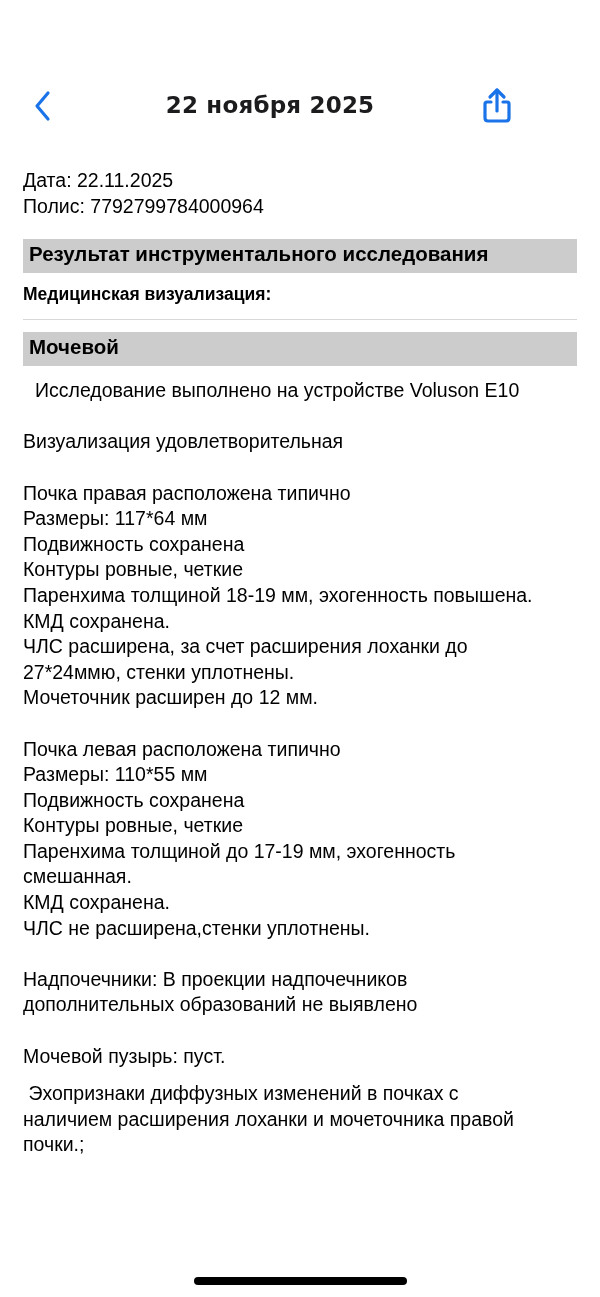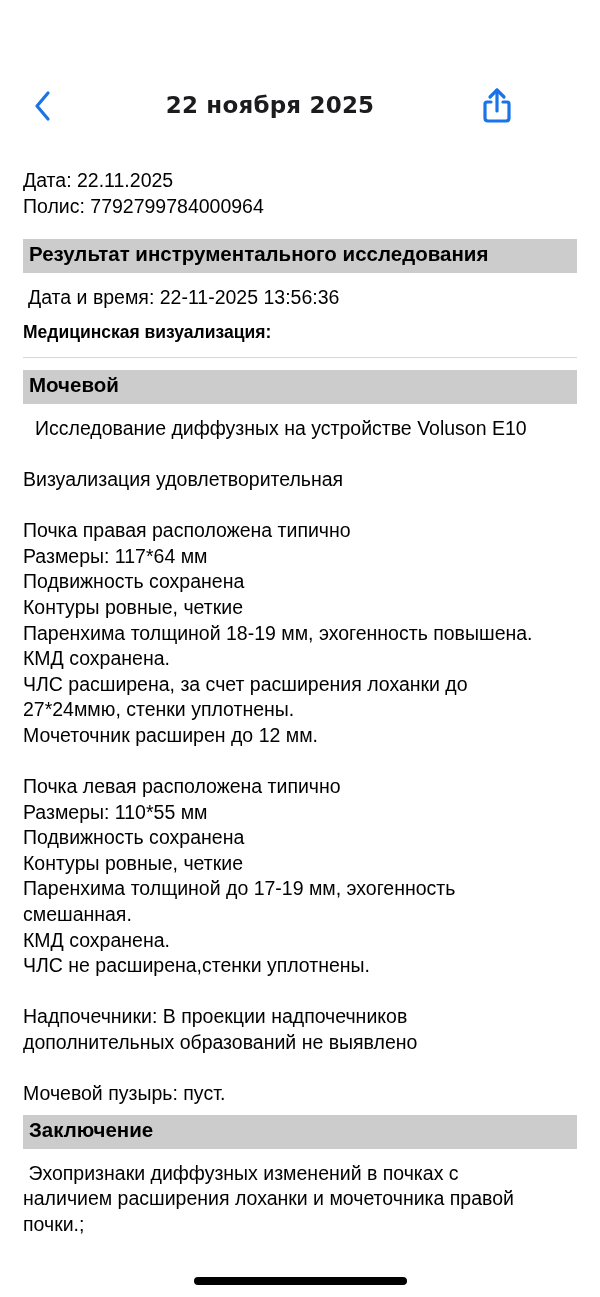--- a/index.html
+++ b/index.html
@@ -114,25 +114,24 @@
       <path d="M11 16 L7 16 Q5 16 5 18 L5 32 Q5 35 8 35 L26 35 Q29 35 29 32 L29 18 Q29 16 27 16 L23 16" fill="none" stroke="#1a73e8" stroke-width="3.2" stroke-linecap="round" stroke-linejoin="round"></path>
     </svg>
   </div>
 </div>
 
 <div class="content">
   <div class="meta-line">Дата: 22.11.2025</div>
   <div class="meta-line">Полис: 7792799784000964</div>
 
   <div class="section-header sec-result">Результат инструментального исследования</div>
-  <div class="datetime">Дата и время: 22-11-2025 13:56:36</div>
   <div class="med-vis">Медицинская визуализация:</div>
 
   <div class="section-header sec-desc">Мочевой</div>
-  <div class="desc-body"><div class="first">Исследование диффузных на устройстве Voluson E10</div><div>
+  <div class="desc-body"><div class="first">Исследование выполнено на устройстве Voluson E10</div><div>
 Визуализация удовлетворительная
 
 Почка правая расположена типично
 Размеры: 117*64 мм
 Подвижность сохранена
 Контуры ровные, четкие
 Паренхима толщиной 18-19 мм, эхогенность повышена.
 КМД сохранена.
 ЧЛС расширена, за счет расширения лоханки до
 27*24ммю, стенки уплотнены.
@@ -145,19 +144,18 @@
 Паренхима толщиной до 17-19 мм, эхогенность
 смешанная.
 КМД сохранена.
 ЧЛС не расширена,стенки уплотнены.
 
 Надпочечники: В проекции надпочечников
 дополнительных образований не выявлено
 
 Мочевой пузырь: пуст.</div></div>
 
-  <div class="section-header sec-concl">Заключение</div>
   <div class="concl-body"> Эхопризнаки диффузных изменений в почках с
 наличием расширения лоханки и мочеточника правой
 почки.;</div>
 </div>
 
 <div class="home-indicator"></div>
 
 </body></html>

